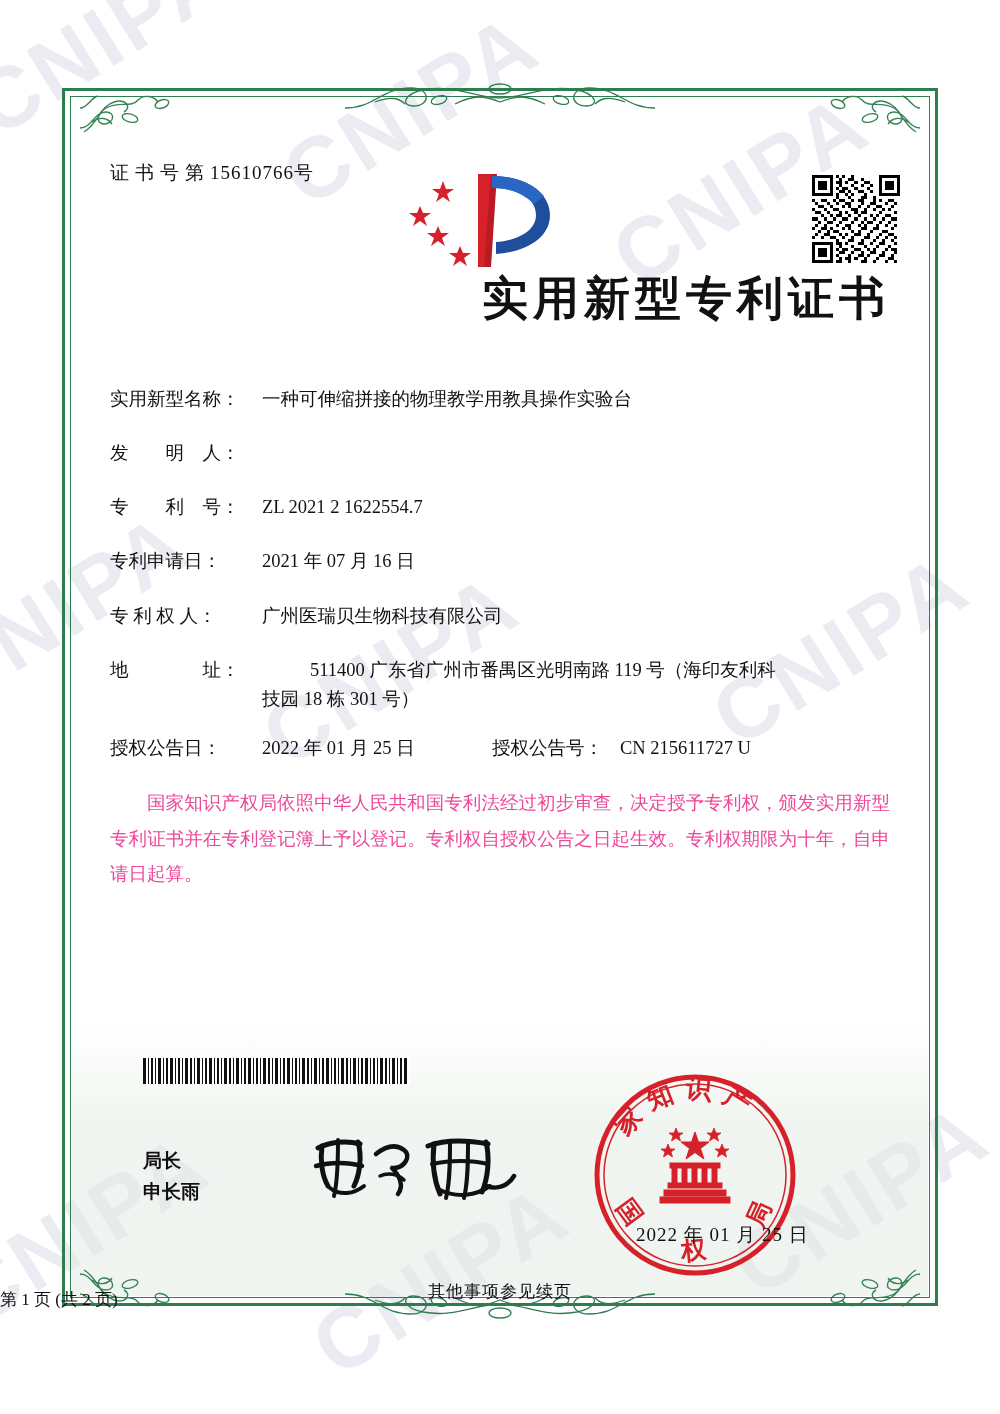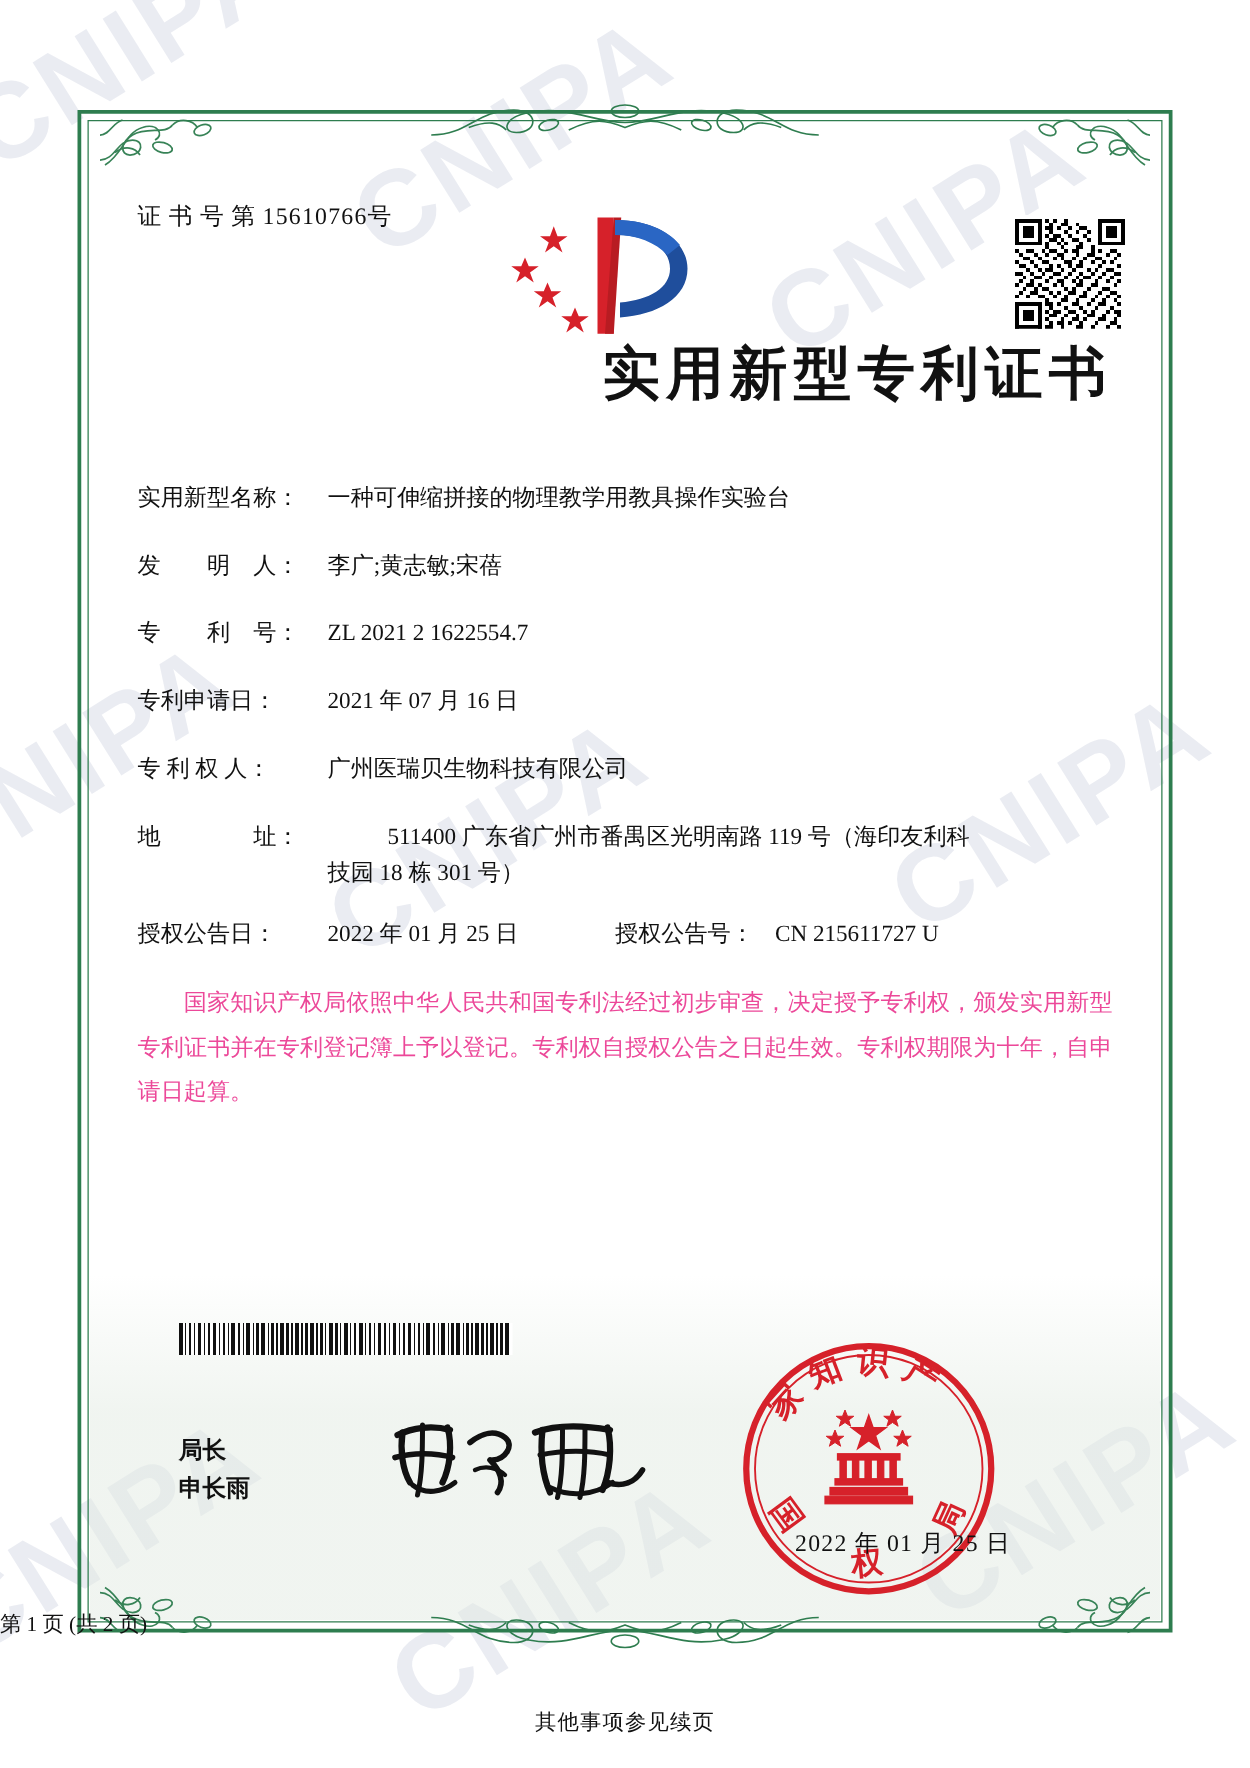--- a/index.html
+++ b/index.html
@@ -240,21 +240,21 @@
     top: 1288px;
     text-align: left;
     font-size: 17px;
     color: #111;
     z-index: 4;
   }
   .footer-note {
     position: absolute;
     left: 0;
     right: 0;
-    top: 1366px;
+    top: 1280px;
     text-align: center;
     font-size: 17px;
     color: #111;
     z-index: 4;
     letter-spacing: 1px;
   }
 
   
   .paper-tint {
     position: absolute;
@@ -594,21 +594,20 @@
 
   <div class="fields">
 
     <div class="field">
       <span class="k">实用新型名称：</span>
       <span class="v">一种可伸缩拼接的物理教学用教具操作实验台</span>
     </div>
 
     <div class="field">
       <span class="k">发　　明　人：</span>
-      <span class="v">李广;黄志敏;宋蓓</span>
     </div>
 
     <div class="field">
       <span class="k">专　　利　号：</span>
       <span class="v">ZL 2021 2 1622554.7</span>
     </div>
 
     <div class="field">
       <span class="k">专利申请日：</span>
       <span class="v">2021 年 07 月 16 日</span>

